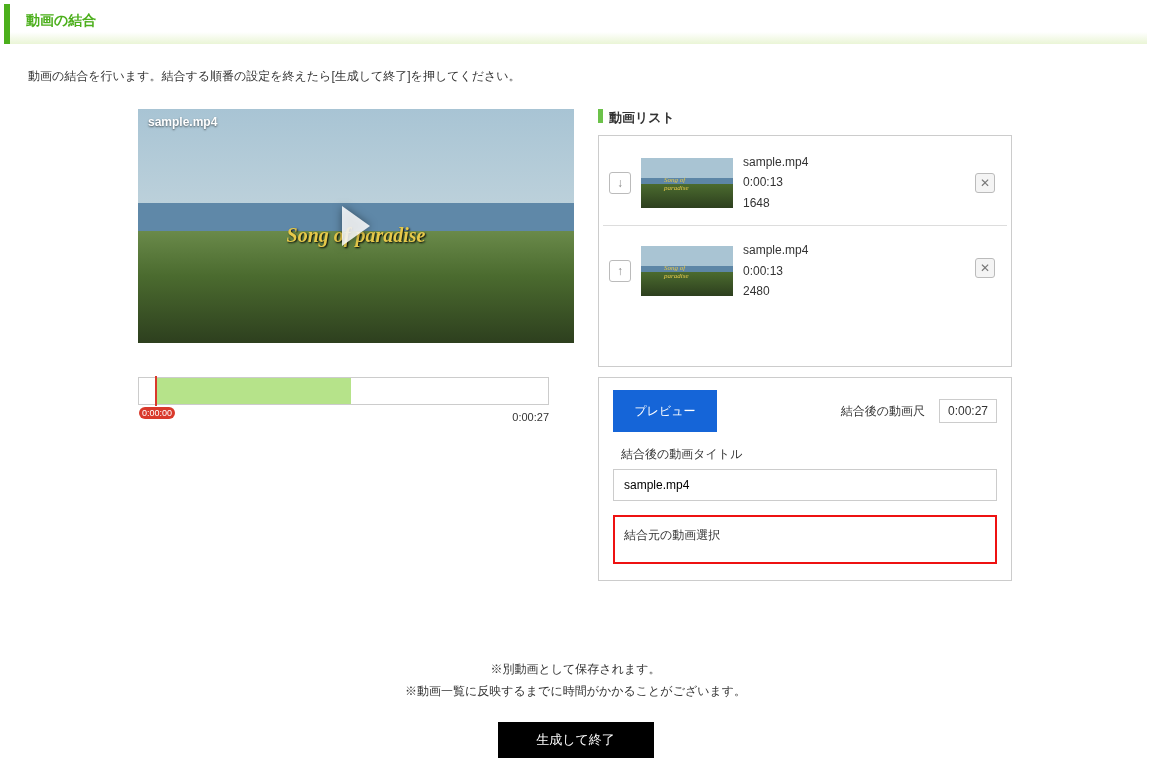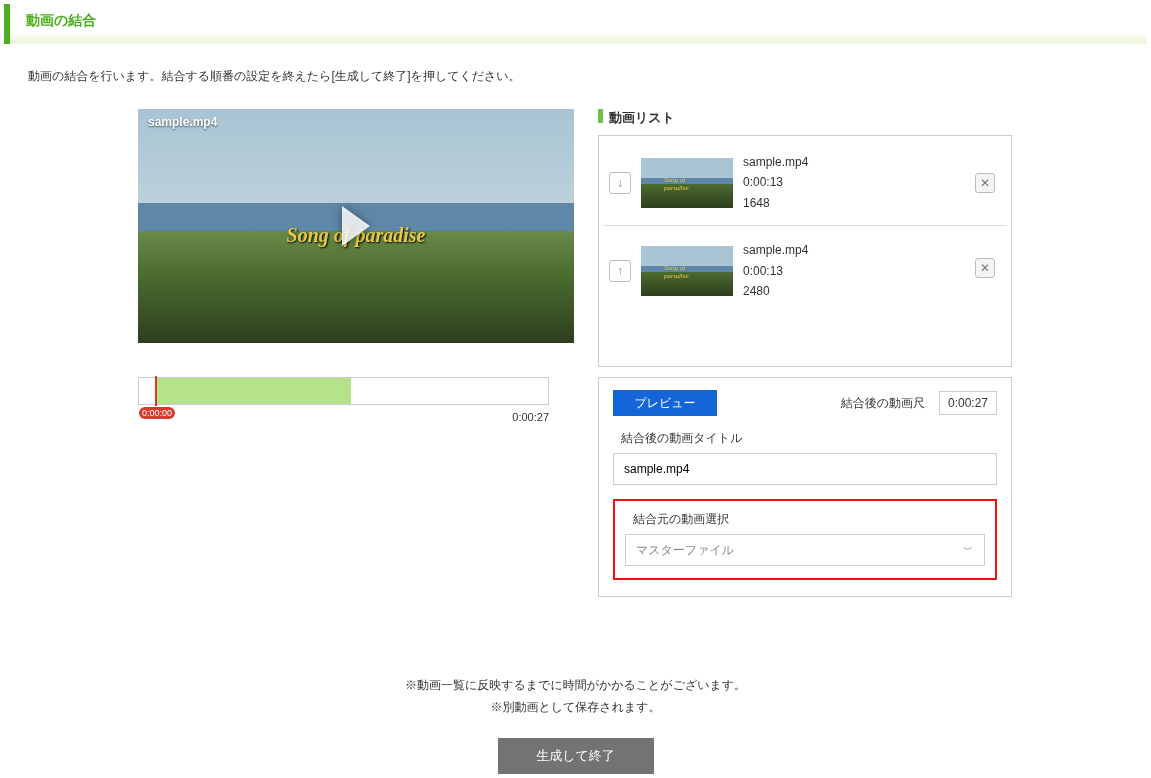--- a/index.html
+++ b/index.html
@@ -88,41 +88,41 @@
     .remove-btn {
       position:absolute; right:12px; top:50%; transform:translateY(-50%);
       width:20px; height:20px; border:1px solid #bbb; border-radius:3px;
       background:#f4f4f4; color:#777; font-size:12px; line-height:1;
       display:flex; align-items:center; justify-content:center; cursor:pointer;
     }
 
     .settings-box { border:1px solid #ccc; margin-top:10px; padding:12px 14px 16px; }
     .settings-top { display:flex; align-items:center; gap:14px; margin-bottom:14px; }
     .preview-btn {
-      background:#1565d8; color:#fff; border:none; width:104px; height:26px;
+      background:#1565d8; color:#fff; border:none; width:104px; height:42px;
       font-size:12px; cursor:pointer;
     }
     .merged-len-label { font-weight:normal; margin-left:auto; }
     .merged-len-val { border:1px solid #ccc; padding:4px 8px; font-size:12px; }
     .field-label { font-size:12px; margin:2px 8px 6px; }
     .text-input {
       width:100%; border:1px solid #ccc; padding:8px 10px; font-size:12px;
     }
-    .highlight-box { border:2px solid #e11; padding:8px 10px 12px; margin-top:14px; }
+    .highlight-box { border:2px solid #e11; padding:8px 1px 12px; margin-top:14px; }
     .select-wrap { position:relative; }
     .select-wrap select {
       width:100%; border:1px solid #ccc; padding:8px 10px; font-size:12px;
       appearance:none; background:#fff; color:#888; cursor:pointer;
     }
     .select-caret { position:absolute; right:12px; top:50%; transform:translateY(-50%); pointer-events:none; color:#666; font-size:10px; }
 
     .footnotes { text-align:center; margin-top:78px; font-size:12px; line-height:1.8; }
     .footer-buttons { display:flex; justify-content:center; gap:28px; margin-top:20px; }
     .primary-btn {
-      background:#737373; color:#fff; border:none; width:156px; height:36px;
+      background:#000000; color:#fff; border:none; width:156px; height:36px;
       font-size:13px; cursor:pointer;
     }
     .secondary-btn {
       background:#fff; color:#333; border:1px solid #ccc; width:156px; height:36px;
       font-size:13px; cursor:pointer;
     }
     .list-box::-webkit-scrollbar { width:14px; }
     .list-box::-webkit-scrollbar-track { background:#f1f1f1; }
     .list-box::-webkit-scrollbar-thumb { background:#c6c6c6; }
   </style>
@@ -215,32 +215,26 @@
           <button class="preview-btn">プレビュー</button>
           <span class="merged-len-label">結合後の動画尺</span>
           <span class="merged-len-val">0:00:27</span>
         </div>
 
         <div class="field-label">結合後の動画タイトル</div>
         <input class="text-input" type="text" value="sample.mp4" style="">
 
         <div class="highlight-box">
           <div class="field-label">結合元の動画選択</div>
-          <div class="select-wrap">
-            <select>
-              <option>マスターファイル</option>
-            </select>
-            <span class="select-caret">﹀</span>
-          </div>
         </div>
       </div>
     </div>
   </div>
 
   <div class="footnotes">
+    <div>※別動画として保存されます。</div>
     <div>※動画一覧に反映するまでに時間がかかることがございます。</div>
-    <div>※別動画として保存されます。</div>
   </div>
 
   <div class="footer-buttons">
     <button class="primary-btn">生成して終了</button>
   </div>
 </div>
 
 </body></html>

